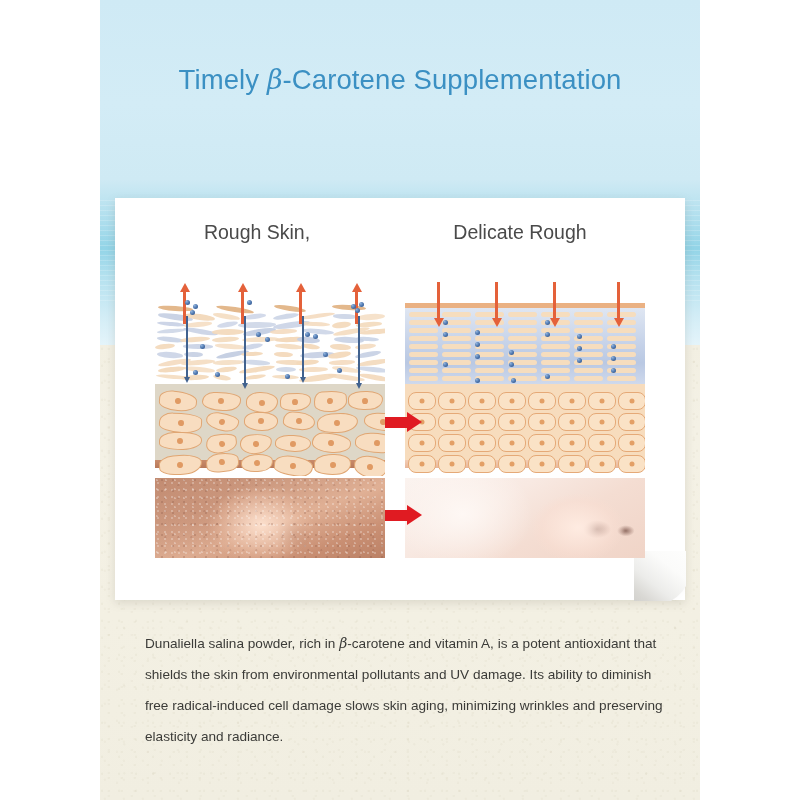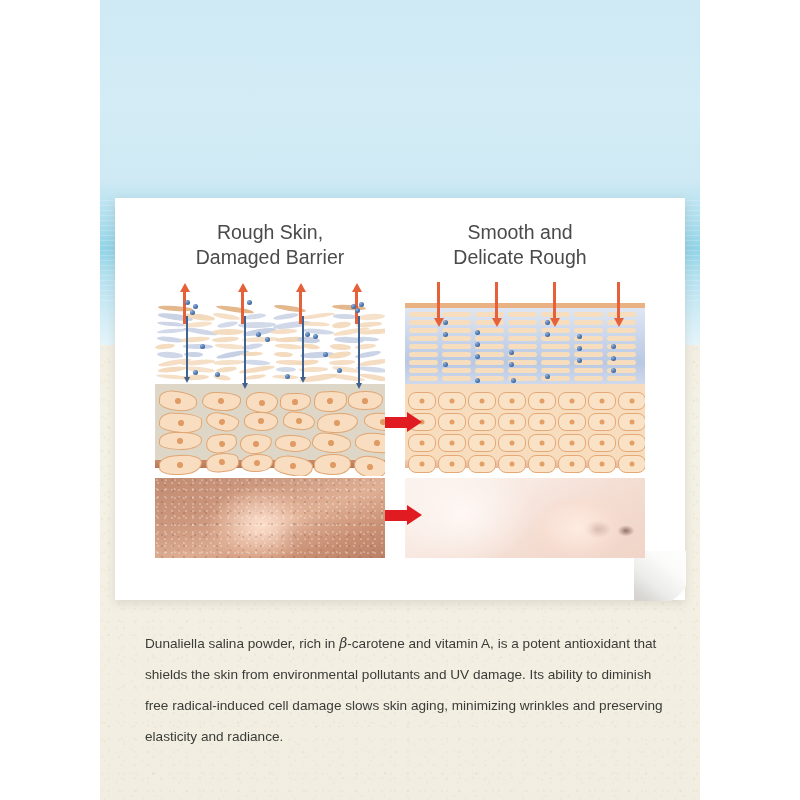--- a/index.html
+++ b/index.html
@@ -59,21 +59,21 @@
     background:linear-gradient(225deg,#ffffff 0%,#fbfbfa 38%,#ececea 62%,#d9d8d4 78%,#c9c8c4 100%);
     border-radius:0 0 60% 0;transform:rotate(-6deg) translate(6px,6px);
     box-shadow:-3px -3px 7px rgba(120,115,100,.22);
   }
 
   
   .colhead{
     position:absolute;text-align:center;color:#4a4a4a;
     font-size:19.5px;line-height:25px;font-weight:400;width:230px;
   }
-  #head-left{left:155px;top:220px;}
+  #head-left{left:142px;top:220px;}
   #head-right{left:405px;top:220px;}
   .colhead .ln{display:block;}
 
   
   .panel{position:absolute;overflow:hidden;}
   #diag-left {left:155px;top:282px;width:230px;height:194px;}
   #diag-right{left:405px;top:282px;width:240px;height:194px;}
   #photo-left {left:155px;top:478px;width:230px;height:80px;overflow:hidden;}
   #photo-right{left:405px;top:478px;width:240px;height:80px;overflow:hidden;}
 
@@ -183,32 +183,31 @@
 </style>
 </head>
 <body>
 
 <div id="stage">
 
   <div id="sky" class="band"></div>
   <div id="sand" class="band"></div>
 
   <div id="title">
+    <span class="ln"><span>Timely </span><span class="beta">β</span><span>-Carotene Supplementation</span></span>
   </div>
 
   <div id="card">
     <div id="curl"></div>
   </div>
 
   <div class="colhead" id="head-left">
     <span class="ln">Rough Skin,</span>
-    <span class="ln">Damaged Barrier</span>
   </div>
   <div class="colhead" id="head-right">
-    <span class="ln">Smooth and</span>
     <span class="ln">Delicate Rough</span>
   </div>
 
   <div class="panel" id="diag-left">
     <div class="sc" id="sc-left"></div>
     <div class="dermis" id="derm-left">
       <div class="base" id="base-left"></div>
     </div>
     <div id="flakes-left">
         <div class="flake dark" style="left:3px;top:23.60893867071718px;width:35.39631772879511px;height:5px;transform:rotate(3.9deg);"></div>

